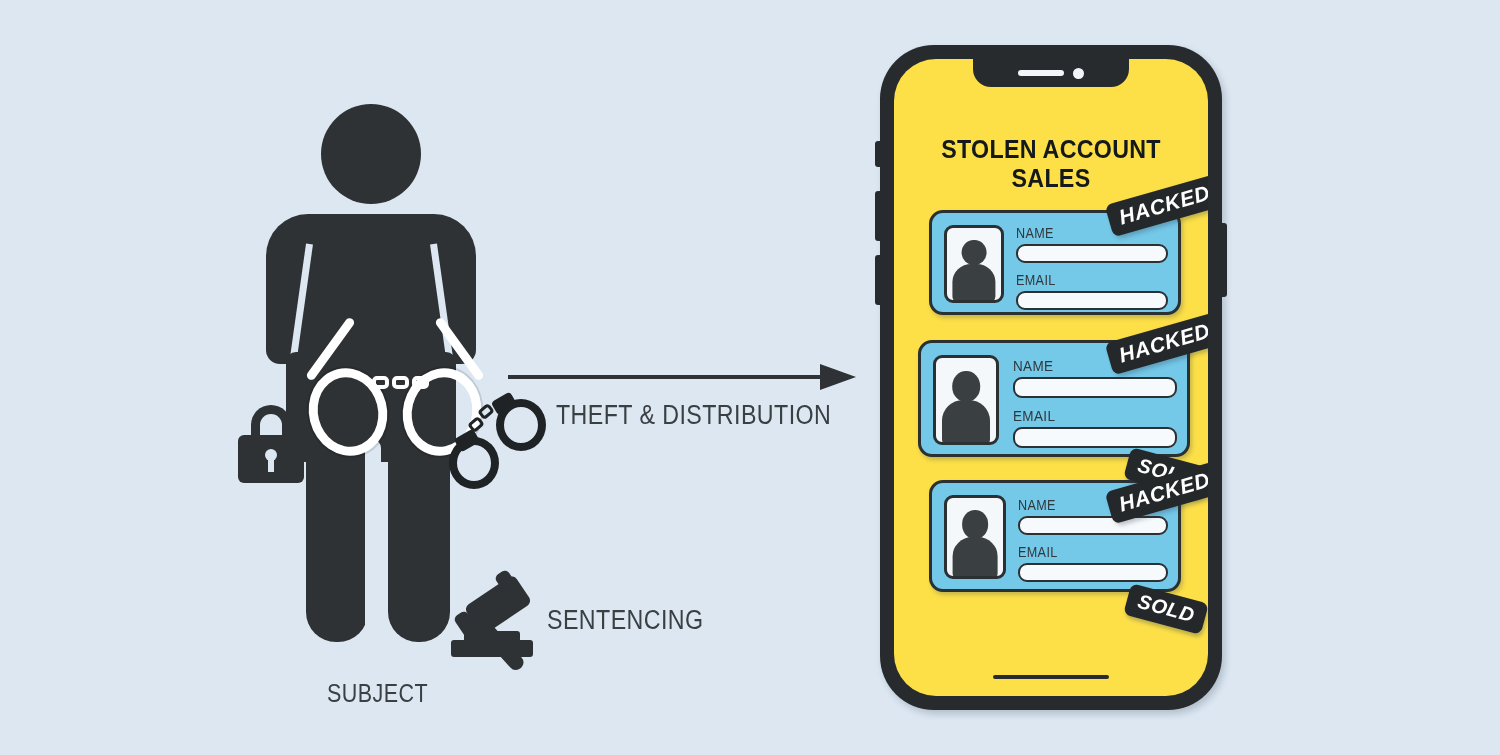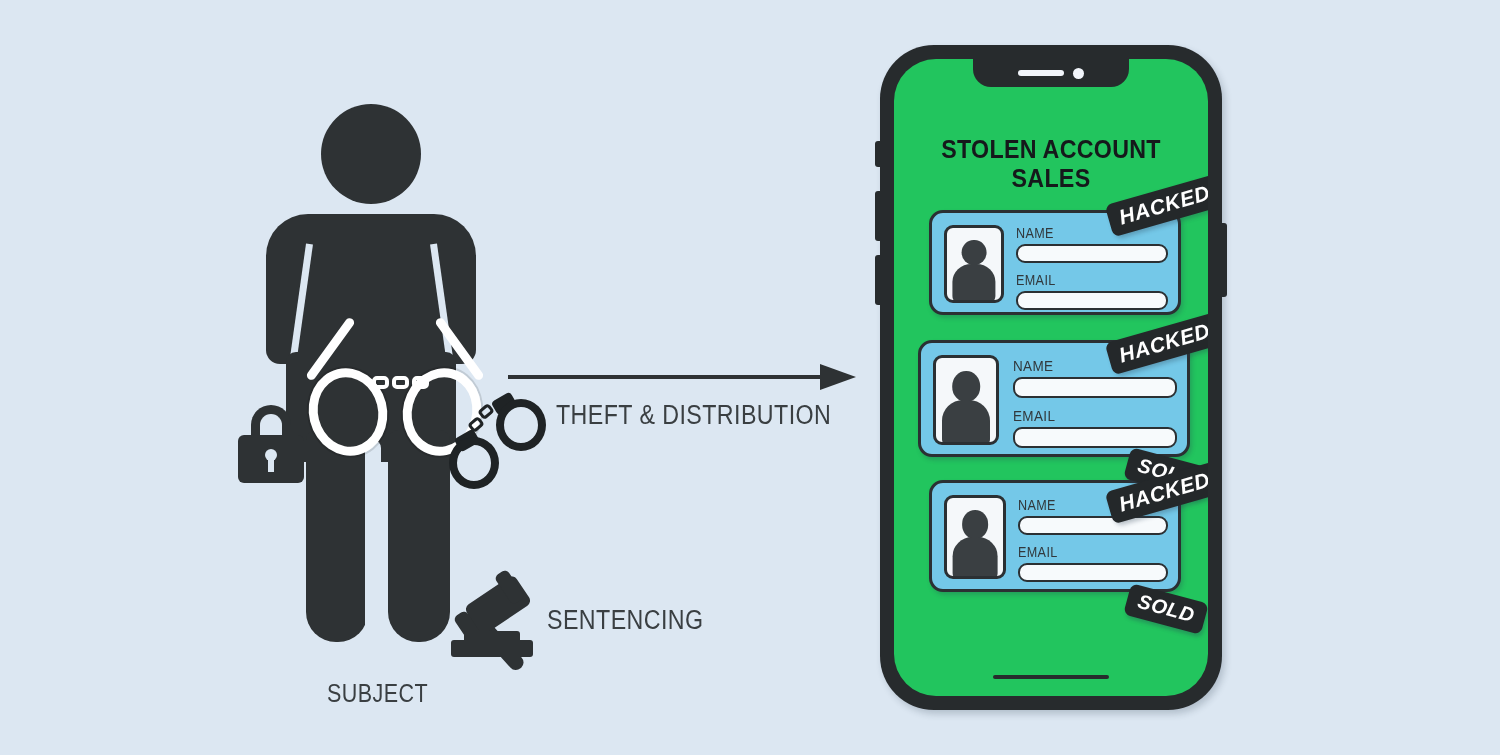--- a/index.html
+++ b/index.html
@@ -246,21 +246,21 @@
     left: 880px; top: 45px;
     width: 342px; height: 665px;
     background: #272b2d;
     border-radius: 54px;
     box-shadow: 3px 4px 7px rgba(30,50,70,0.22);
   }
   #phone-screen {
     position: absolute;
     left: 14px; top: 14px;
     right: 14px; bottom: 14px;
-    background: #22c55e;
+    background: #fde047;
     border-radius: 42px;
     overflow: hidden;
   }
   
   #notch {
     position: absolute;
     left: 50%; top: 0;
     transform: translateX(-50%);
     width: 156px; height: 28px;
     background: #272b2d;

